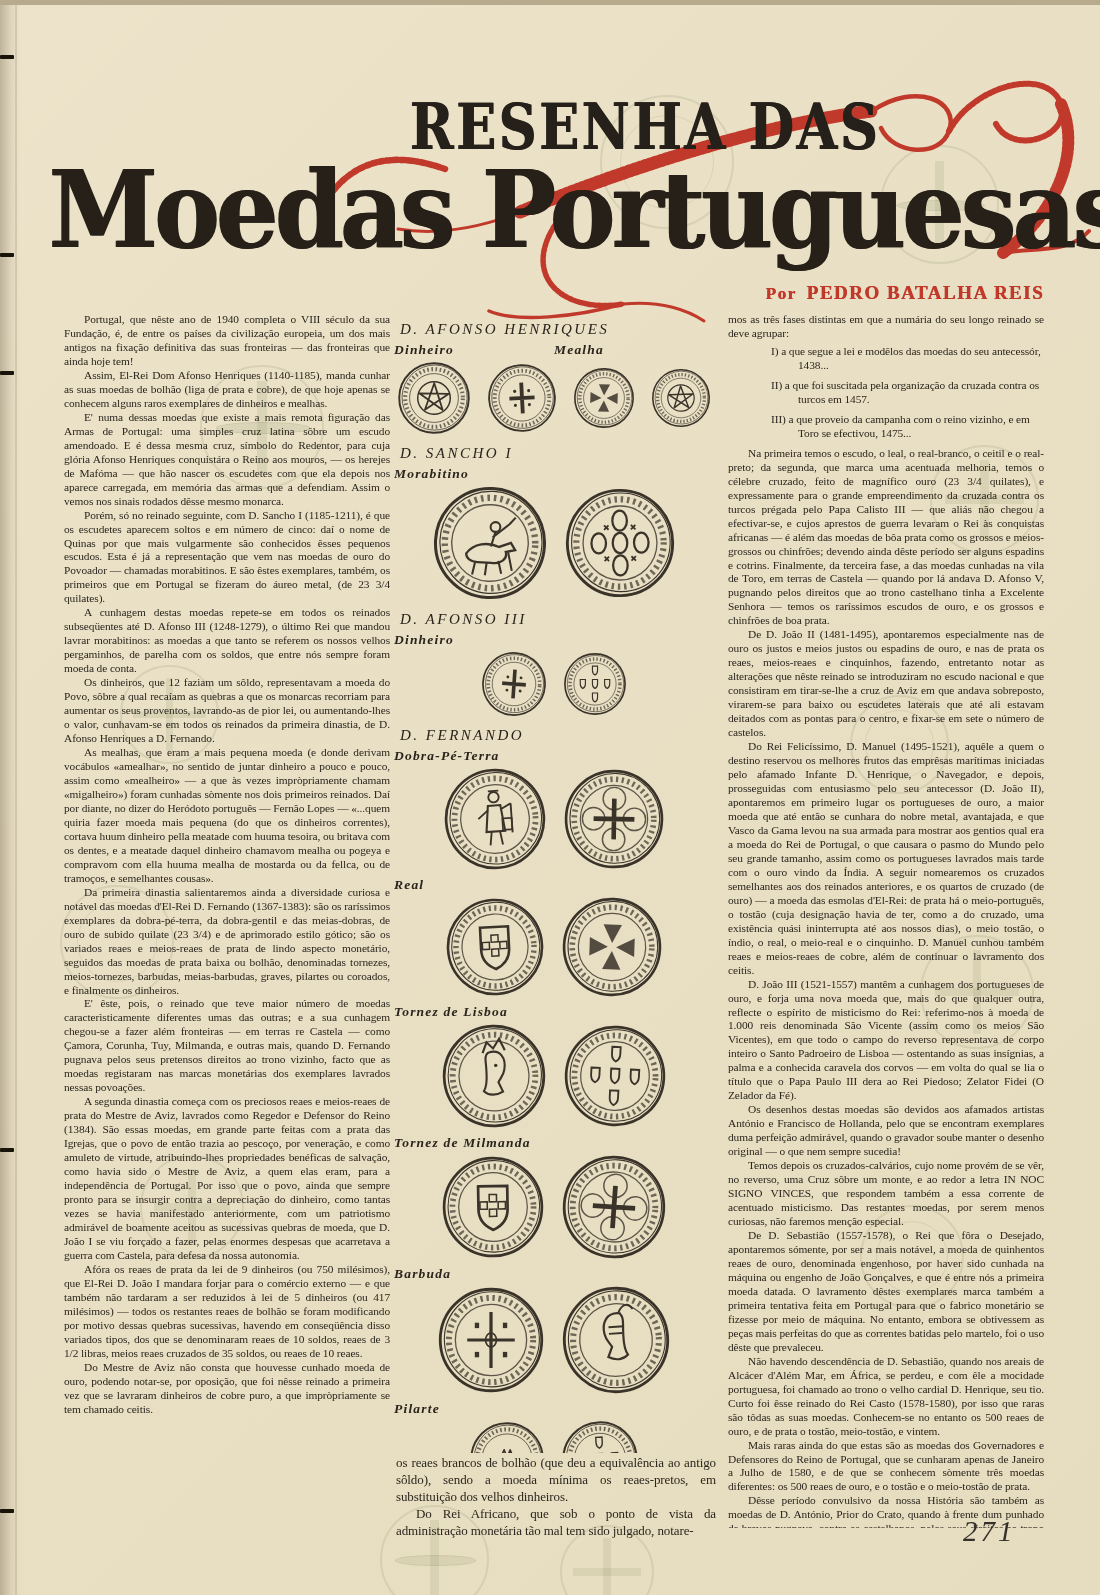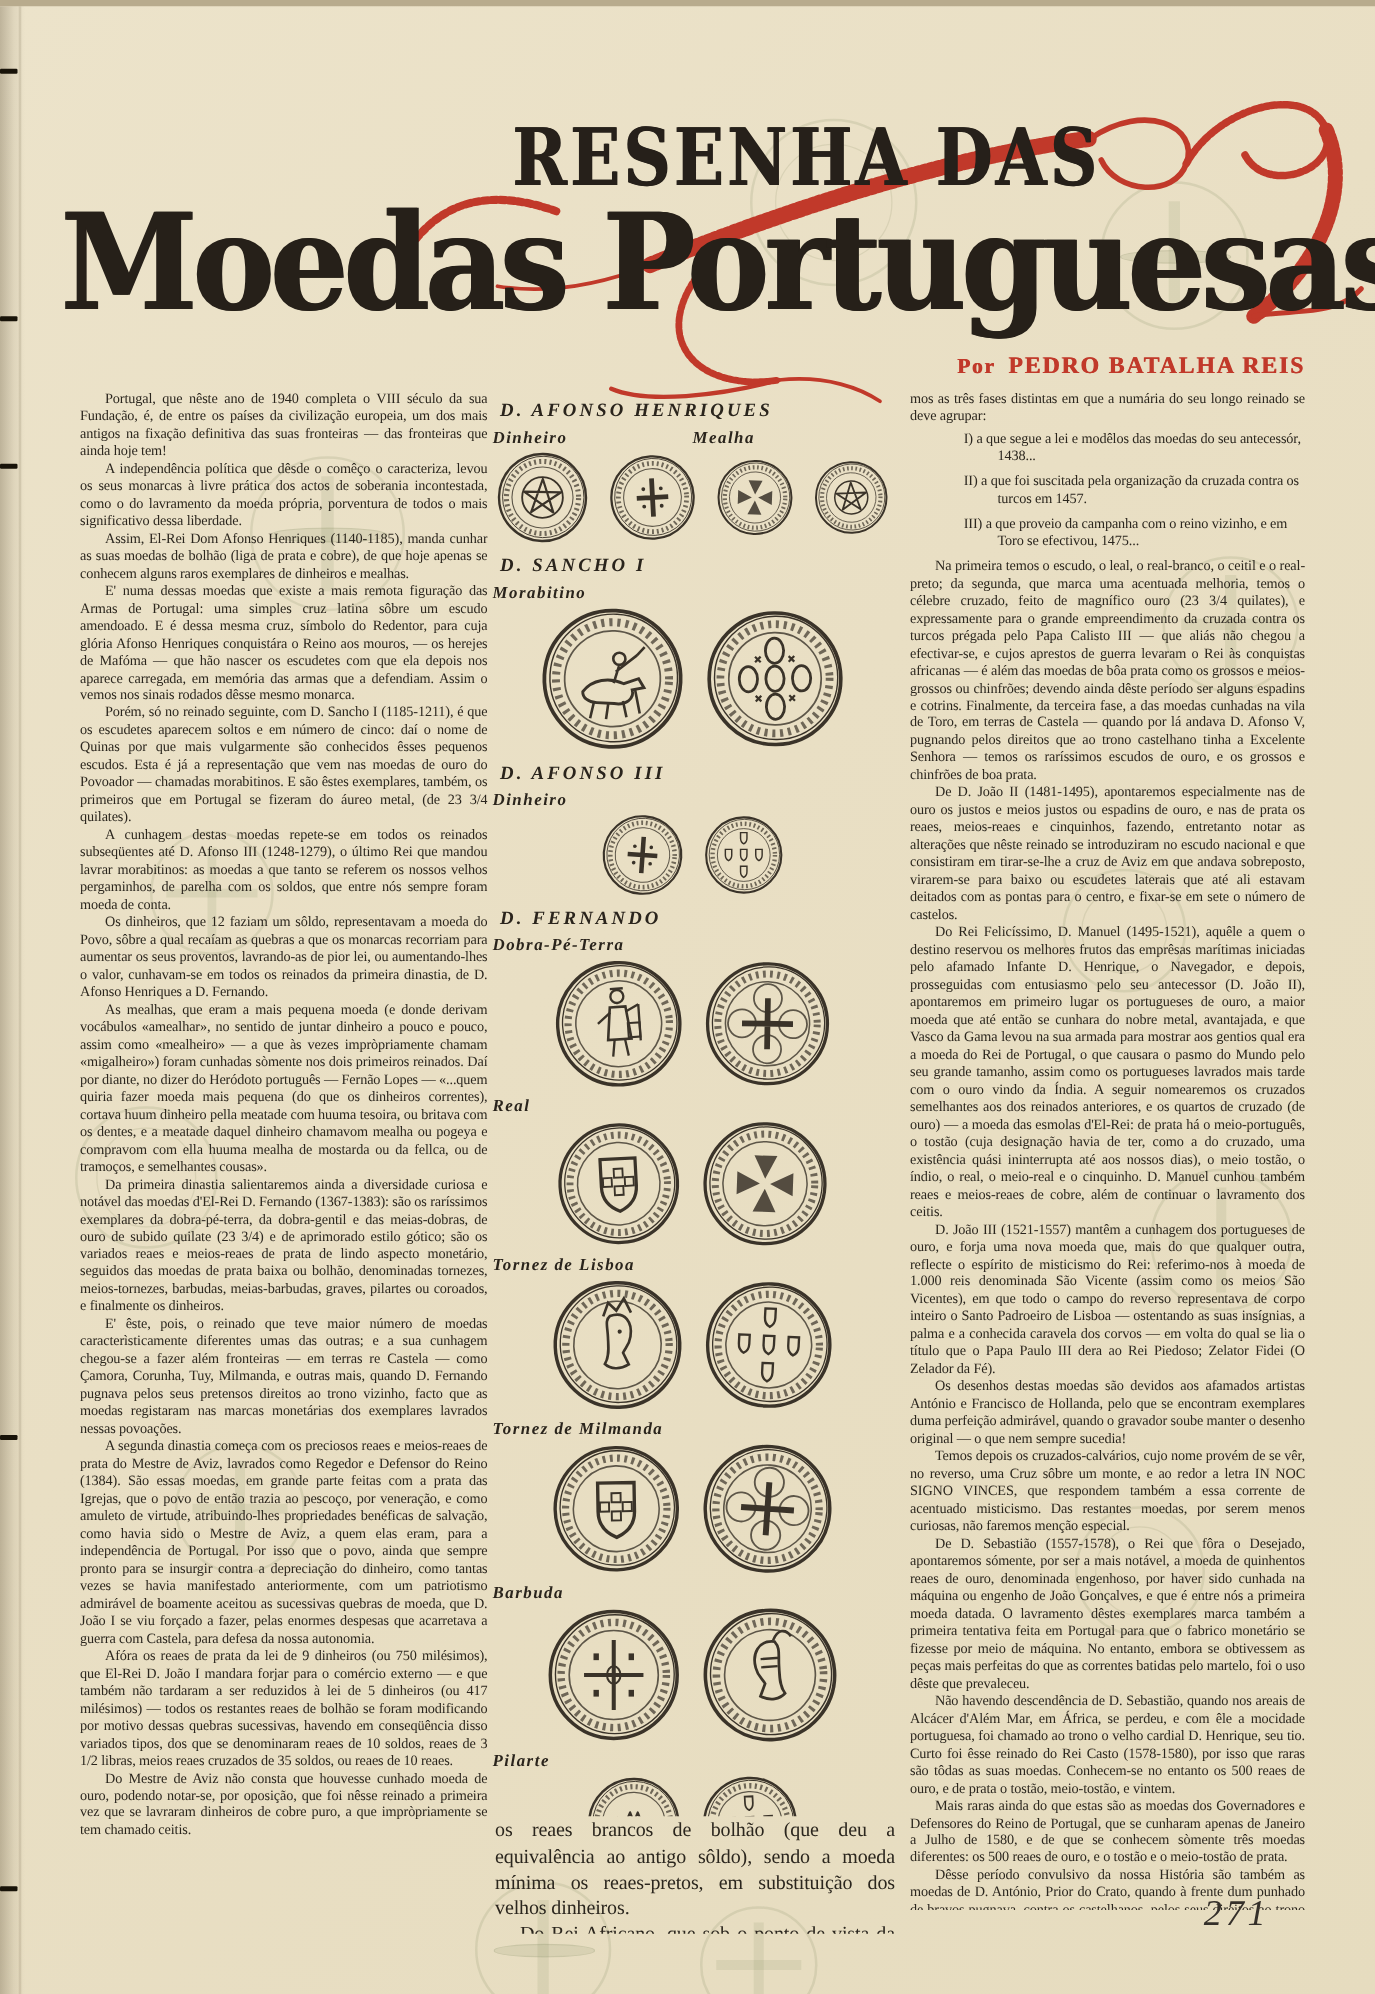--- a/index.html
+++ b/index.html
@@ -29,26 +29,26 @@
   .byline{position:absolute;right:56px;top:277px;font-weight:bold;font-size:19px;
         letter-spacing:1.5px;color:#c1392a;text-shadow:.5px 0 0 #c1392a;}
   .byline .pre{font-size:17px;margin-right:10px;}
   
   .coltext{position:absolute;font-size:11.4px;line-height:1.225;text-align:justify;
         letter-spacing:-.1px;color:#2b261e;overflow:hidden;}
   .coltext p{margin:0;text-indent:20px;}
   .coltext p.noindent{text-indent:0;}
   #col-left{left:64px;top:308px;width:326px;height:1170px;}
   #col-right{left:728px;top:308px;width:316px;height:1215px;}
-  #center-footer{left:396px;top:1450px;width:320px;height:92px;font-size:16px;line-height:1.3;}
+  #center-footer{left:396px;top:1450px;width:320px;height:92px;font-size:13px;line-height:1.3;}
   #right-list{margin:4px 0 5px 0;}
   #right-list p{padding-left:70px;text-indent:-27px;margin:0 0 6px 0;text-align:left;}
   
   #coin-column{position:absolute;left:394px;top:306px;width:320px;height:1142px;overflow:hidden;}
-  .king-heading{font-style:italic;font-weight:bold;font-size:15px;letter-spacing:2.5px;
+  .king-heading{font-style:italic;font-weight:normal;font-size:15px;letter-spacing:2.5px;
         color:#2a241c;margin:10px 0 2px 6px;}
   .coin-label-row{display:flex;margin:4px 0 3px 0;}
   .coin-label{flex:1;text-align:left;font-style:italic;font-weight:bold;font-size:13.5px;
         letter-spacing:1.2px;color:#2a241c;}
   .coin-row{display:flex;justify-content:center;align-items:center;gap:16px;margin:2px 0 6px 0;}
   .coin{display:block;}
   .coin svg{display:block;}
   
   .page-number{position:absolute;left:963px;top:1510px;font-style:italic;font-size:29px;
         letter-spacing:3px;color:#35302a;text-align:center;}
@@ -96,21 +96,20 @@
   </svg>
 
   <div class="kicker">RESENHA DAS</div>
   <div class="big-title">Moedas Portuguesas</div>
   <div class="byline">
     <span class="pre">Por</span><span>PEDRO BATALHA REIS</span>
   </div>
 
   <div id="col-left" class="coltext">
       <p>Portugal, que nêste ano de 1940 completa o VIII século da sua Fundação, é, de entre os países da civilização europeia, um dos mais antigos na fixação definitiva das suas fronteiras — das fronteiras que ainda hoje tem!</p>
-      <p>A independência política que dêsde o comêço o caracteriza, levou os seus monarcas à livre prática dos actos de soberania incontestada, como o do lavramento da moeda própria, porventura de todos o mais significativo dessa liberdade.</p>
       <p>Assim, El-Rei Dom Afonso Henriques (1140-1185), manda cunhar as suas moedas de bolhão (liga de prata e cobre), de que hoje apenas se conhecem alguns raros exemplares de dinheiros e mealhas.</p>
       <p>E' numa dessas moedas que existe a mais remota figuração das Armas de Portugal: uma simples cruz latina sôbre um escudo amendoado. E é dessa mesma cruz, símbolo do Redentor, para cuja glória Afonso Henriques conquistára o Reino aos mouros, — os herejes de Mafóma — que hão nascer os escudetes com que ela depois nos aparece carregada, em memória das armas que a defendiam. Assim o vemos nos sinais rodados dêsse mesmo monarca.</p>
       <p>Porém, só no reinado seguinte, com D. Sancho I (1185-1211), é que os escudetes aparecem soltos e em número de cinco: daí o nome de Quinas por que mais vulgarmente são conhecidos êsses pequenos escudos. Esta é já a representação que vem nas moedas de ouro do Povoador — chamadas morabitinos. E são êstes exemplares, também, os primeiros que em Portugal se fizeram do áureo metal, (de 23 3/4 quilates).</p>
       <p>A cunhagem destas moedas repete-se em todos os reinados subseqüentes até D. Afonso III (1248-1279), o último Rei que mandou lavrar morabitinos: as moedas a que tanto se referem os nossos velhos pergaminhos, de parelha com os soldos, que entre nós sempre foram moeda de conta.</p>
       <p>Os dinheiros, que 12 faziam um sôldo, representavam a moeda do Povo, sôbre a qual recaíam as quebras a que os monarcas recorriam para aumentar os seus proventos, lavrando-as de pior lei, ou aumentando-lhes o valor, cunhavam-se em todos os reinados da primeira dinastia, de D. Afonso Henriques a D. Fernando.</p>
       <p>As mealhas, que eram a mais pequena moeda (e donde derivam vocábulos «amealhar», no sentido de juntar dinheiro a pouco e pouco, assim como «mealheiro» — a que às vezes impròpriamente chamam «migalheiro») foram cunhadas sòmente nos dois primeiros reinados. Daí por diante, no dizer do Heródoto português — Fernão Lopes — «...quem quiria fazer moeda mais pequena (do que os dinheiros correntes), cortava huum dinheiro pella meatade com huuma tesoira, ou britava com os dentes, e a meatade daquel dinheiro chamavom mealha ou pogeya e compravom com ella huuma mealha de mostarda ou da fellca, ou de tramoços, e semelhantes cousas».</p>
       <p>Da primeira dinastia salientaremos ainda a diversidade curiosa e notável das moedas d'El-Rei D. Fernando (1367-1383): são os raríssimos exemplares da dobra-pé-terra, da dobra-gentil e das meias-dobras, de ouro de subido quilate (23 3/4) e de aprimorado estilo gótico; são os variados reaes e meios-reaes de prata de lindo aspecto monetário, seguidos das moedas de prata baixa ou bolhão, denominadas tornezes, meios-tornezes, barbudas, meias-barbudas, graves, pilartes ou coroados, e finalmente os dinheiros.</p>
       <p>E' êste, pois, o reinado que teve maior número de moedas caracterìsticamente diferentes umas das outras; e a sua cunhagem chegou-se a fazer além fronteiras — em terras re Castela — como Çamora, Corunha, Tuy, Milmanda, e outras mais, quando D. Fernando pugnava pelos seus pretensos direitos ao trono vizinho, facto que as moedas registaram nas marcas monetárias dos exemplares lavrados nessas povoações.</p>
       <p>A segunda dinastia começa com os preciosos reaes e meios-reaes de prata do Mestre de Aviz, lavrados como Regedor e Defensor do Reino (1384). São essas moedas, em grande parte feitas com a prata das Igrejas, que o povo de então trazia ao pescoço, por veneração, e como amuleto de virtude, atribuindo-lhes propriedades benéficas de salvação, como havia sido o Mestre de Aviz, a quem elas eram, para a independência de Portugal. Por isso que o povo, ainda que sempre pronto para se insurgir contra a depreciação do dinheiro, como tantas vezes se havia manifestado anteriormente, com um patriotismo admirável de boamente aceitou as sucessivas quebras de moeda, que D. João I se viu forçado a fazer, pelas enormes despesas que acarretava a guerra com Castela, para defesa da nossa autonomia.</p>
       <p>Afóra os reaes de prata da lei de 9 dinheiros (ou 750 milésimos), que El-Rei D. João I mandara forjar para o comércio externo — e que também não tardaram a ser reduzidos à lei de 5 dinheiros (ou 417 milésimos) — todos os restantes reaes de bolhão se foram modificando por motivo dessas quebras sucessivas, havendo em conseqüência disso variados tipos, dos que se denominaram reaes de 10 soldos, reaes de 3 1/2 libras, meios reaes cruzados de 35 soldos, ou reaes de 10 reaes.</p>

